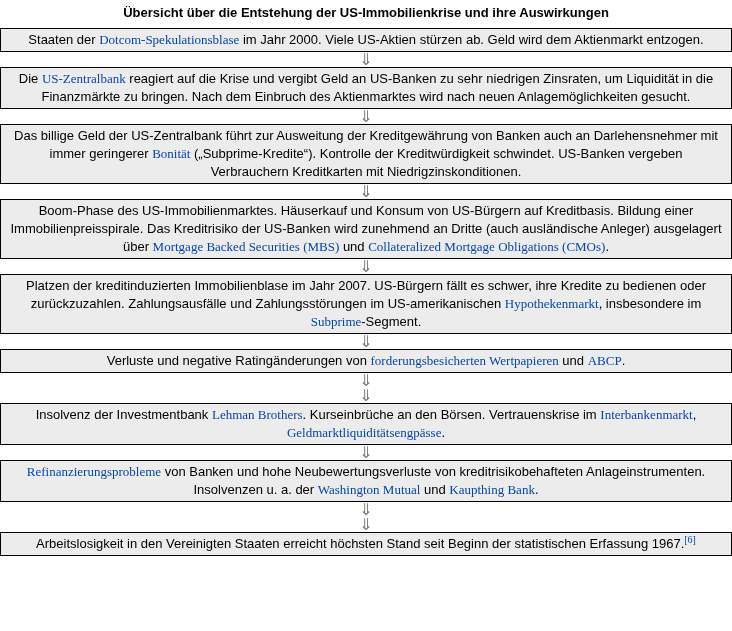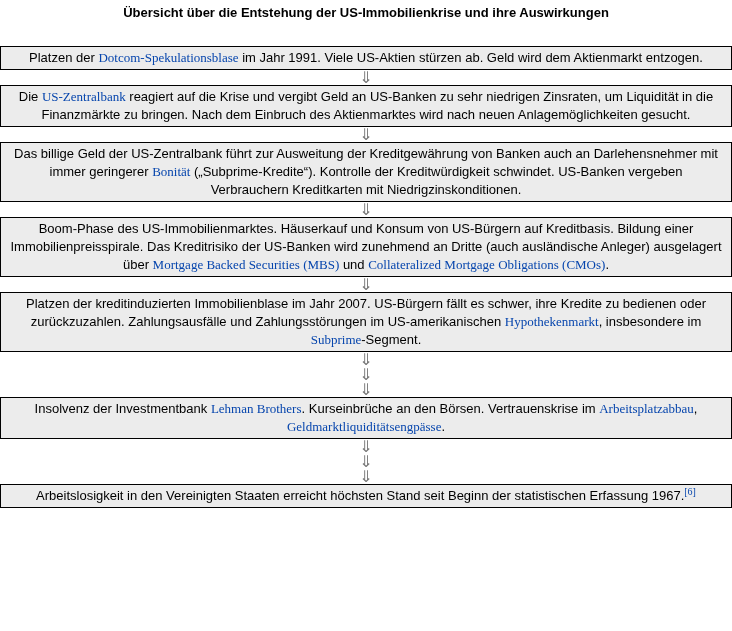--- a/index.html
+++ b/index.html
@@ -15,21 +15,21 @@
     width:732px;
     font-family:"Liberation Sans","DejaVu Sans",sans-serif;
     font-size:13px;
     color:var(--text);
   }
   .page{width:732px;padding:0;}
   .title{
     font-size:13px;
     font-weight:bold;
     text-align:center;
-    margin:5px 0 26px 0;
+    margin:5px 0 8px 0;
     line-height:15px;
   }
   .box{
     border:1px solid var(--box-border);
     background:var(--box-bg);
     text-align:center;
     padding:2px 8px;
     line-height:18px;
     width:732px;
   }
@@ -52,31 +52,33 @@
     line-height:0;
     font-size:10px;
   }
 </style>
 </head>
 <body>
 
 <div class="page">
   <div class="title">Übersicht über die Entstehung der US-Immobilienkrise und ihre Auswirkungen</div>
   <main id="flow">
-      <div class="box"><span>Platzen der </span><a class="link">Dotcom-Spekulationsblase</a><span> im Jahr 1991. Viele US-Aktien stürzen ab. Geld wird dem Aktienmarkt entzogen.</span></div>
+      <div class="box"><span>Staaten der </span><a class="link">Dotcom-Spekulationsblase</a><span> im Jahr 2000. Viele US-Aktien stürzen ab. Geld wird dem Aktienmarkt entzogen.</span></div>
       <div class="arrow">⇓</div>
       <div class="box"><span>Die </span><a class="link">US-Zentralbank</a><span> reagiert auf die Krise und vergibt Geld an US-Banken zu sehr niedrigen Zinsraten, um Liquidität in die Finanzmärkte zu bringen. Nach dem Einbruch des Aktienmarktes wird nach neuen Anlagemöglichkeiten gesucht.</span></div>
       <div class="arrow">⇓</div>
       <div class="box"><span>Das billige Geld der US-Zentralbank führt zur Ausweitung der Kreditgewährung von Banken auch an Darlehensnehmer mit immer geringerer </span><a class="link">Bonität</a><span> („Subprime-Kredite“). Kontrolle der Kreditwürdigkeit schwindet. US-Banken vergeben Verbrauchern Kreditkarten mit Niedrigzinskonditionen.</span></div>
       <div class="arrow">⇓</div>
       <div class="box"><span>Boom-Phase des US-Immobilienmarktes. Häuserkauf und Konsum von US-Bürgern auf Kreditbasis. Bildung einer Immobilienpreisspirale. Das Kreditrisiko der US-Banken wird zunehmend an Dritte (auch ausländische Anleger) ausgelagert über </span><a class="link">Mortgage Backed Securities (MBS)</a><span> und </span><a class="link">Collateralized Mortgage Obligations (CMOs)</a><span>.</span></div>
       <div class="arrow">⇓</div>
       <div class="box"><span>Platzen der kreditinduzierten Immobilienblase im Jahr 2007. US-Bürgern fällt es schwer, ihre Kredite zu bedienen oder zurückzuzahlen. Zahlungsausfälle und Zahlungsstörungen im US-amerikanischen </span><a class="link">Hypothekenmarkt</a><span>, insbesondere im </span><a class="link">Subprime</a><span>-Segment.</span></div>
       <div class="arrow">⇓</div>
+      <div class="box"><span>Verluste und negative Ratingänderungen von </span><a class="link">forderungsbesicherten Wertpapieren</a><span> und </span><a class="link">ABCP</a><span>.</span></div>
       <div class="arrow">⇓</div>
       <div class="arrow">⇓</div>
-      <div class="box"><span>Insolvenz der Investmentbank </span><a class="link">Lehman Brothers</a><span>. Kurseinbrüche an den Börsen. Vertrauenskrise im </span><a class="link">Arbeitsplatzabbau</a><span>, </span><a class="link">Geldmarktliquiditätsengpässe</a><span>.</span></div>
+      <div class="box"><span>Insolvenz der Investmentbank </span><a class="link">Lehman Brothers</a><span>. Kurseinbrüche an den Börsen. Vertrauenskrise im </span><a class="link">Interbankenmarkt</a><span>, </span><a class="link">Geldmarktliquiditätsengpässe</a><span>.</span></div>
       <div class="arrow">⇓</div>
+      <div class="box"><a class="link">Refinanzierungsprobleme</a><span> von Banken und hohe Neubewertungsverluste von kreditrisikobehafteten Anlageinstrumenten. Insolvenzen u. a. der </span><a class="link">Washington Mutual</a><span> und </span><a class="link">Kaupthing Bank</a><span>.</span></div>
       <div class="arrow">⇓</div>
       <div class="arrow">⇓</div>
       <div class="box"><span>Arbeitslosigkeit in den Vereinigten Staaten erreicht höchsten Stand seit Beginn der statistischen Erfassung 1967.</span><sup class="ref"><a class="link">[6]</a></sup></div>
     </main>
 </div>
 
 </body></html>

